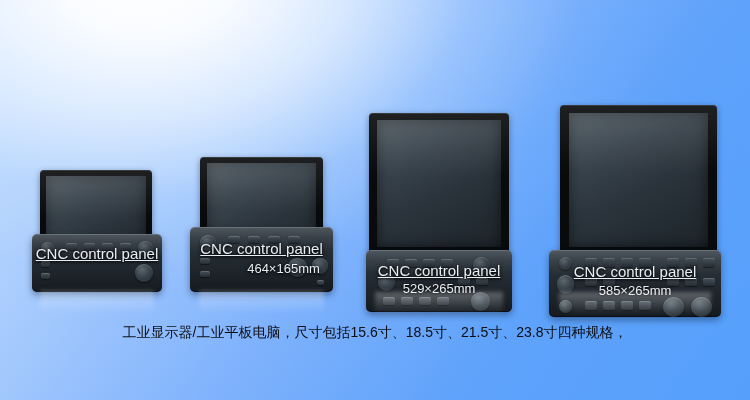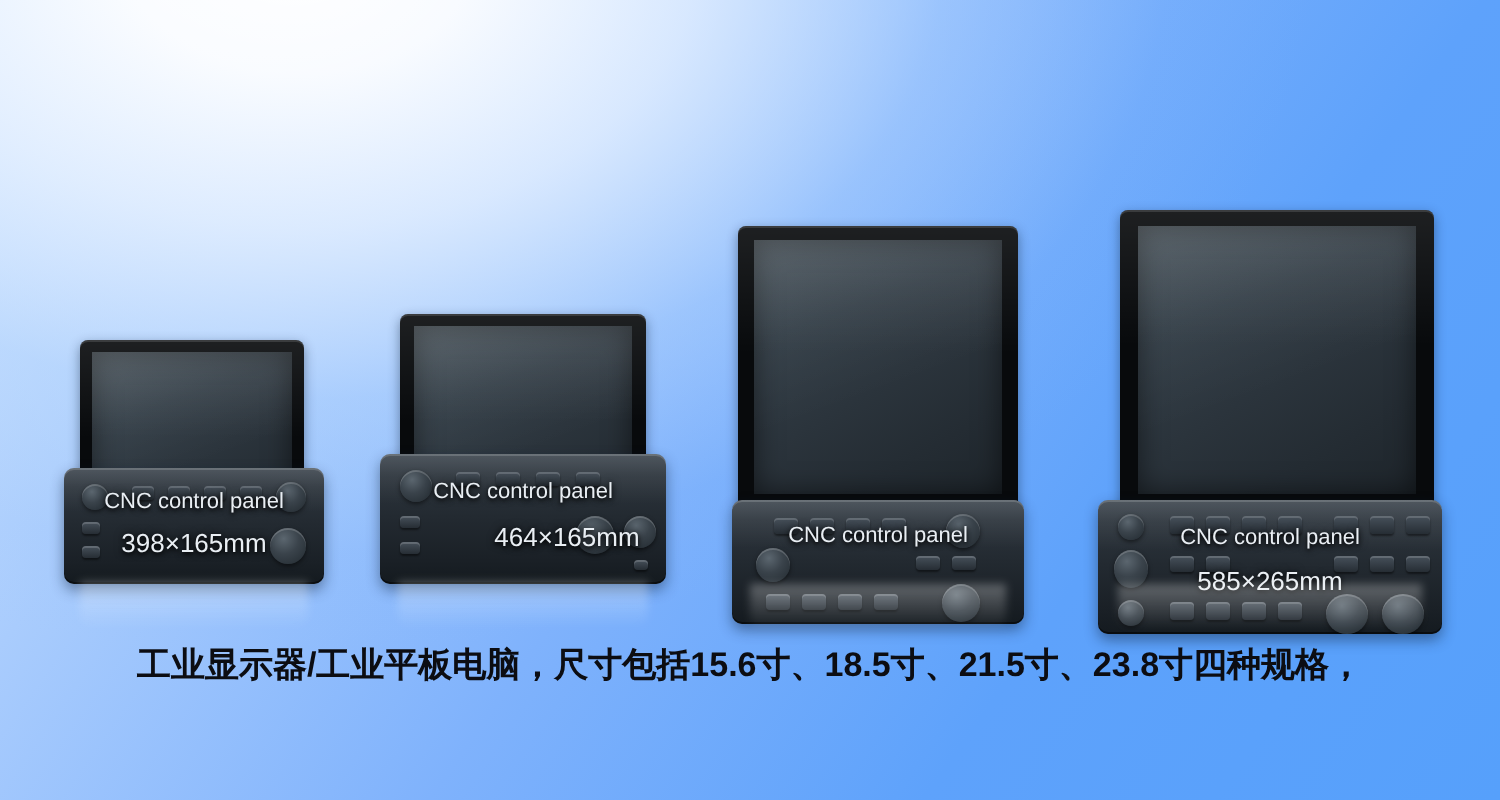--- a/index.html
+++ b/index.html
@@ -90,28 +90,28 @@
     box-shadow:inset 0 1px 0 rgba(255,255,255,.18), 0 1px 2px rgba(0,0,0,.5);
   }
 
   
   .caption{
     position:absolute;left:0;right:0;
     text-align:center;color:#e9eef3;
     text-shadow:0 1px 2px rgba(0,0,0,.9), 0 0 4px rgba(0,0,0,.8);
     white-space:nowrap;pointer-events:none;
   }
-  .cap-name{font-size:11px;}
+  .cap-name{font-size:15px;text-decoration:underline;}
   .cap-size{font-size:13px;}
 
   
   #footer{
     position:absolute;left:0;top:322px;width:750px;
     text-align:center;color:#0c0d12;
-    font-size:17px;font-weight:bold;line-height:21px;
+    font-size:14px;font-weight:normal;line-height:21px;
   }
   #footer div{white-space:nowrap;}
 </style>
 </head>
 <body>
 
 <div id="stage">
 
 
   <div id="devices">
@@ -125,21 +125,20 @@
         <div class="knob" style="left:9px;top:8px;width:13px;height:13px;"></div>
         <div class="btn" style="left:34px;top:9px;width:11px;height:7px;"></div>
         <div class="btn" style="left:52px;top:9px;width:11px;height:7px;"></div>
         <div class="btn" style="left:70px;top:9px;width:11px;height:7px;"></div>
         <div class="btn" style="left:88px;top:9px;width:11px;height:7px;"></div>
         <div class="knob" style="left:106px;top:7px;width:15px;height:15px;"></div>
         <div class="btn" style="left:9px;top:27px;width:9px;height:6px;"></div>
         <div class="btn" style="left:9px;top:39px;width:9px;height:6px;"></div>
         <div class="knob" style="left:103px;top:30px;width:18px;height:18px;"></div>
         <div class="caption cap-name" style="top:11px;">CNC control panel</div>
-        <div class="caption cap-size" style="top:30px;">398×165mm</div>
       </div>
       <div class="reflect"></div>
     </div>
 
     <div class="device" style="left:190px; top:157px; width:143px; height:135px;">
       <div class="monitor" style="left:10px; top:0; width:123px; height:120px;">
         <div class="screen" style="left:7px; top:6px; right:7px; bottom:8px;"></div>
       </div>
       <div class="panel" style="left:0; top:70px; width:143px; height:65px;">
         <div class="gloss"></div>
@@ -172,20 +171,21 @@
         <div class="knob" style="left:107px;top:7px;width:17px;height:17px;"></div>
         <div class="knob" style="left:12px;top:24px;width:17px;height:17px;"></div>
         <div class="btn" style="left:92px;top:28px;width:12px;height:7px;"></div>
         <div class="btn" style="left:110px;top:28px;width:12px;height:7px;"></div>
         <div class="btn" style="left:17px;top:47px;width:12px;height:8px;"></div>
         <div class="btn" style="left:35px;top:47px;width:12px;height:8px;"></div>
         <div class="btn" style="left:53px;top:47px;width:12px;height:8px;"></div>
         <div class="btn" style="left:71px;top:47px;width:12px;height:8px;"></div>
         <div class="knob" style="left:105px;top:42px;width:19px;height:19px;"></div>
         <div class="caption cap-name" style="top:12px;">CNC control panel</div>
+        <div class="caption cap-size" style="top:31px;">529×265mm</div>
       </div>
       <div class="reflect"></div>
     </div>
 
     <div class="device" style="left:549px; top:105px; width:172px; height:188px;">
       <div class="monitor" style="left:11px; top:0; width:157px; height:152px;">
         <div class="screen" style="left:9px; top:8px; right:9px; bottom:10px;"></div>
       </div>
       <div class="panel" style="left:0; top:145px; width:172px; height:67px;">
         <div class="gloss"></div>

